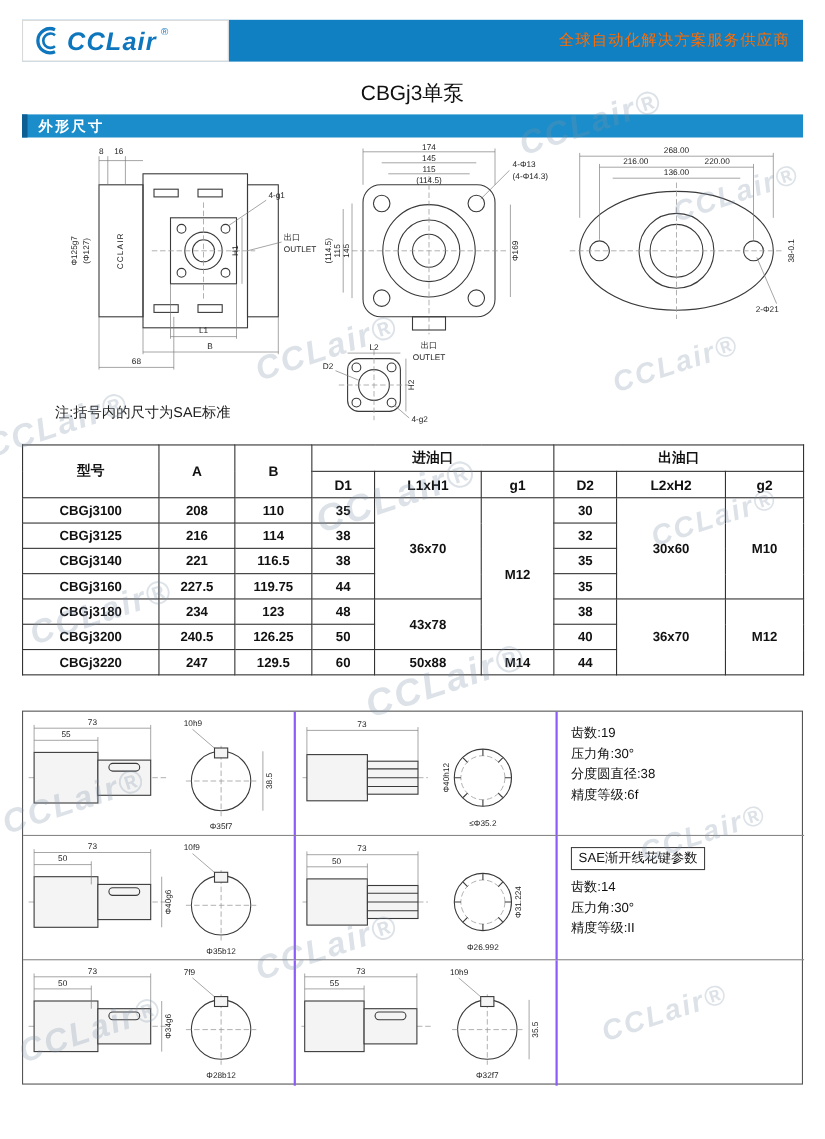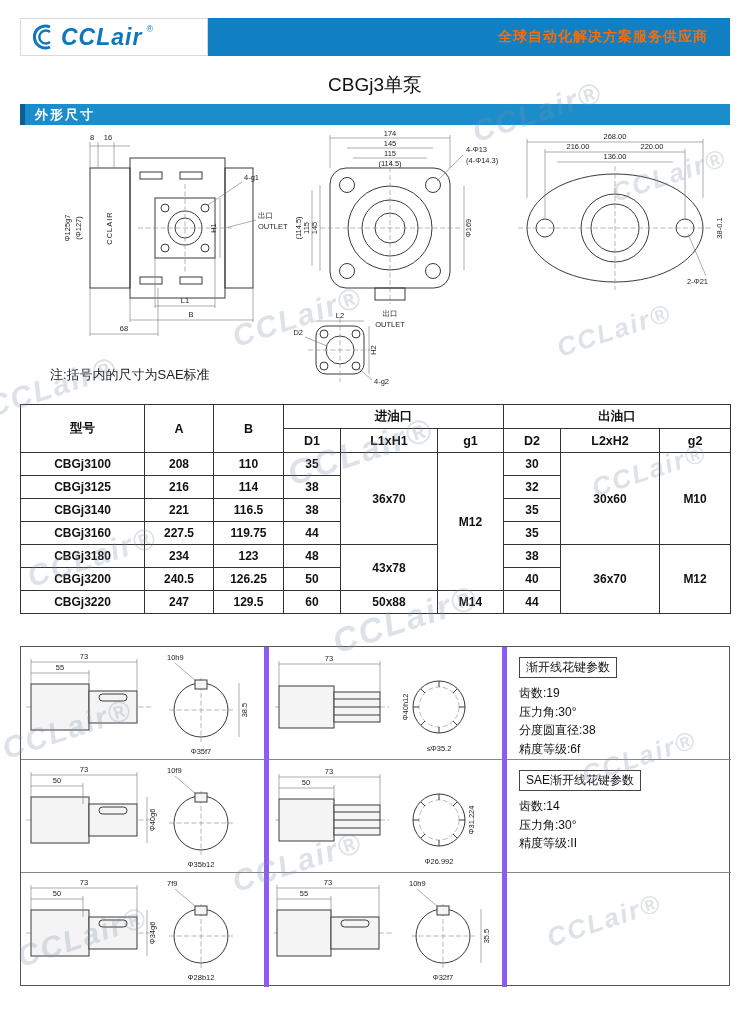--- a/index.html
+++ b/index.html
@@ -8,43 +8,43 @@
   .page{position:relative;width:750px;height:1035px;background:#fff}
 
   .wm{position:absolute;font-size:30px;font-weight:bold;font-style:italic;
       color:rgba(125,148,168,.27);transform:rotate(-18deg);white-space:nowrap;
       pointer-events:none;z-index:9;letter-spacing:2px}
 
   .topbar{position:absolute;top:18px;left:20px;right:20px;height:38px;background:#1080c2;display:flex;z-index:2}
   .logo{width:188px;background:#fff;border:1px solid #d9d9d9;display:flex;align-items:center;padding-left:10px;gap:4px}
   .brand{color:#0e76bc;font-weight:bold;font-style:italic;font-size:23px;letter-spacing:1px}
   .reg{color:#0e76bc;font-size:9px;align-self:flex-start;margin-top:5px}
-  .slogan{flex:1;display:flex;align-items:center;justify-content:flex-end;padding-right:22px;
-          color:#ff6b00;font-weight:bold;font-size:14px;letter-spacing:1px}
+  .slogan{flex:1;display:flex;align-items:center;justify-content:flex-end;padding-right:12px;
+          color:#ff6b00;font-weight:normal;font-size:14px;letter-spacing:1px}
 
   .title{position:absolute;top:72px;left:0;width:100%;text-align:center;font-size:19px;font-weight:normal;color:#111}
 
   .secbar{position:absolute;left:20px;right:20px;height:21px;background:#1b8dca;color:#fff;
           font-size:13px;font-weight:bold;line-height:21px;padding-left:10px;letter-spacing:2px;
           border-left:5px solid #0c5e93}
   .secbar.s1{top:104px}
   .secbar.s2{top:622px}
 
   .drawarea{position:absolute;top:128px;left:20px;width:710px;height:266px}
   .note{position:absolute;left:30px;top:238px;font-size:13px;color:#222}
 
   .dim-table{position:absolute;top:404px;left:20px;width:710px;border-collapse:collapse;
              font-size:12px;color:#111;text-align:center;table-layout:fixed;z-index:2}
   .dim-table th,.dim-table td{border:1px solid #333;height:23px;font-weight:bold;padding:0 2px}
   .dim-table thead th{height:24px;font-size:12.5px}
 
   .shaftgrid{position:absolute;top:646px;left:20px;width:710px;height:340px;display:grid;
              grid-template-columns:248px 238px 224px;grid-template-rows:113px 113px 114px;
              border:1px solid #555;z-index:2;background:transparent}
-  .sg{border-right:5px solid #8b5cf6;border-bottom:1px solid #888;position:relative;overflow:hidden;padding:2px}
+  .sg{border-right:2px solid #8b5cf6;border-bottom:1px solid #888;position:relative;overflow:hidden;padding:2px}
   .sg.colend{border-right:none}
   .sg.rowend{border-bottom:none}
   .spec{padding:10px 12px;font-size:12px;color:#111}
   .spec .st{display:inline-block;border:1px solid #444;padding:1px 6px;margin-bottom:6px;font-size:12px}
   .spec .sl{line-height:1.55}
 
   .ln{stroke:#3a3a3a;stroke-width:1;fill:none}
   .lf{stroke:#3a3a3a;stroke-width:1;fill:#f4f4f4}
   .cl{stroke:#999;stroke-width:.7;stroke-dasharray:5 2.5;fill:none}
   .dm{stroke:#777;stroke-width:.6;fill:none}
@@ -365,21 +365,20 @@
         <line class="ln" x1="150" y1="40" x2="154" y2="44"></line>
         <line class="ln" x1="182" y1="44" x2="186" y2="40"></line>
         <line class="ln" x1="150" y1="76" x2="154" y2="72"></line>
         <line class="ln" x1="182" y1="72" x2="186" y2="76"></line>
         <text class="tx2" x="137" y="58" text-anchor="middle" transform="rotate(-90 137 58)">Φ40h12</text>
         <text class="tx2" x="168" y="102" text-anchor="middle">≤Φ35.2</text>
       </svg>
     </div>
 
     <div class="sg spec colend">
-      <div><span class="st">渐开线花键参数</span></div>
       <div class="sl">齿数:19</div>
       <div class="sl">压力角:30°</div>
       <div class="sl">分度圆直径:38</div>
       <div class="sl">精度等级:6f</div>
     </div>
 
     <div class="sg">
       <svg width="244" height="109" viewBox="0 0 244 109">
         <line class="cl" x1="3" y1="58" x2="128" y2="58"></line>
         <rect class="lf" x="8" y="35" width="58" height="46"></rect>

